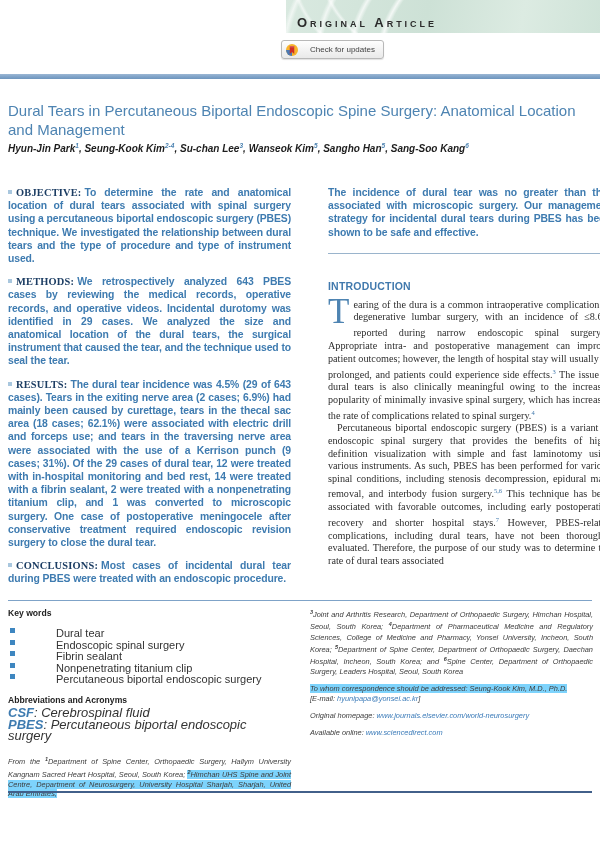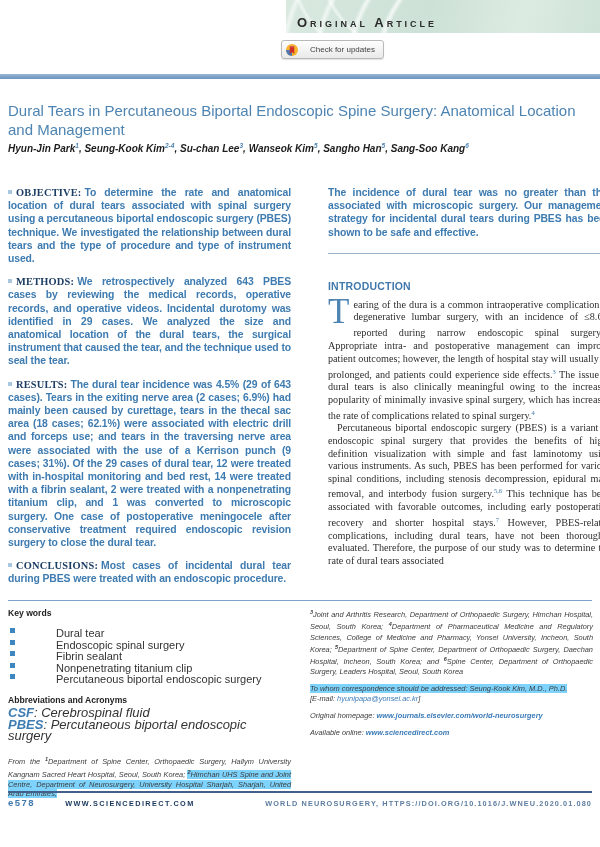--- a/index.html
+++ b/index.html
@@ -88,21 +88,21 @@
   .abbr-head { font-size:8.6px; font-weight:700; color:#222; margin:9px 0 2px 0; }
   .abbr-line { font-size:13px; color:#333; line-height:11.6px;font-style:italic; }
   .abbr-term { color:#3e7bb0; font-weight:700; }
   .meta, .meta * { font-size:7.4px; line-height:9.9px; font-style:italic; color:#3c3c3c; }
   .meta { margin-top:13px; text-align:justify; }
   .meta sup, .meta-right sup { font-weight:700; font-size:5.5px; color:inherit; }
   .hl { background:#7dd3fc; }
   .m-block { margin-bottom:7px; text-align:justify; }
   .m-block, .m-block * { font-size:7.4px; line-height:9.9px; font-style:italic; color:#3c3c3c; }
   .link { color:#3a7ab8; text-decoration:none; }
-  .link-bold { color:#3a7ab8; font-weight:700; text-decoration:none; }
+  .link-bold { color:#3a7ab8; font-weight:400; text-decoration:none; }
   
   .footer-rule { position:absolute; top:791px; left:8px; right:8px; border:0; border-top:2px solid #42608a; }
   .footer { position:absolute; top:797px; left:8px; right:8px; display:flex; align-items:baseline; }
   .f-page { color:#4179ad; font-weight:700; font-size:9.5px; letter-spacing:1.5px; }
   .f-site { color:#16355a; font-weight:700; font-size:7.3px; letter-spacing:1.4px; text-transform:uppercase; margin-left:30px; }
   .f-right { color:#5e7da0; font-weight:700; font-size:7.3px; letter-spacing:1.1px; text-transform:uppercase; margin-left:auto; }
 </style>
 </head>
 <body>
 
@@ -180,19 +180,14 @@
     <p class="m-block"><sup>3</sup>Joint and Arthritis Research, Department of Orthopaedic Surgery, Himchan Hospital, Seoul, South Korea; <sup>4</sup>Department of Pharmaceutical Medicine and Regulatory Sciences, College of Medicine and Pharmacy, Yonsei University, Incheon, South Korea; <sup>5</sup>Department of Spine Center, Department of Orthopaedic Surgery, Daechan Hospital, Incheon, South Korea; and <sup>6</sup>Spine Center, Department of Orthopaedic Surgery, Leaders Hospital, Seoul, South Korea</p>
     <p class="m-block">
       <span class="hl">To whom correspondence should be addressed: Seung-Kook Kim, M.D., Ph.D.</span><br>
       <span>[E-mail: </span><a class="link" href="#">hyunipapa@yonsei.ac.kr</a><span>]</span>
     </p>
     <p class="m-block"><span>Original homepage: </span><a class="link-bold" href="#">www.journals.elsevier.com/world-neurosurgery</a></p>
     <p class="m-block"><span>Available online: </span><a class="link-bold" href="#">www.sciencedirect.com</a></p>
   </div>
 
   <hr class="footer-rule">
-  <div class="footer">
-    <span class="f-page">e578</span>
-    <span class="f-site">www.sciencedirect.com</span>
-    <span class="f-right">World Neurosurgery, https://doi.org/10.1016/j.wneu.2020.01.080</span>
-  </div>
 
 </div>
 
 </body></html>

